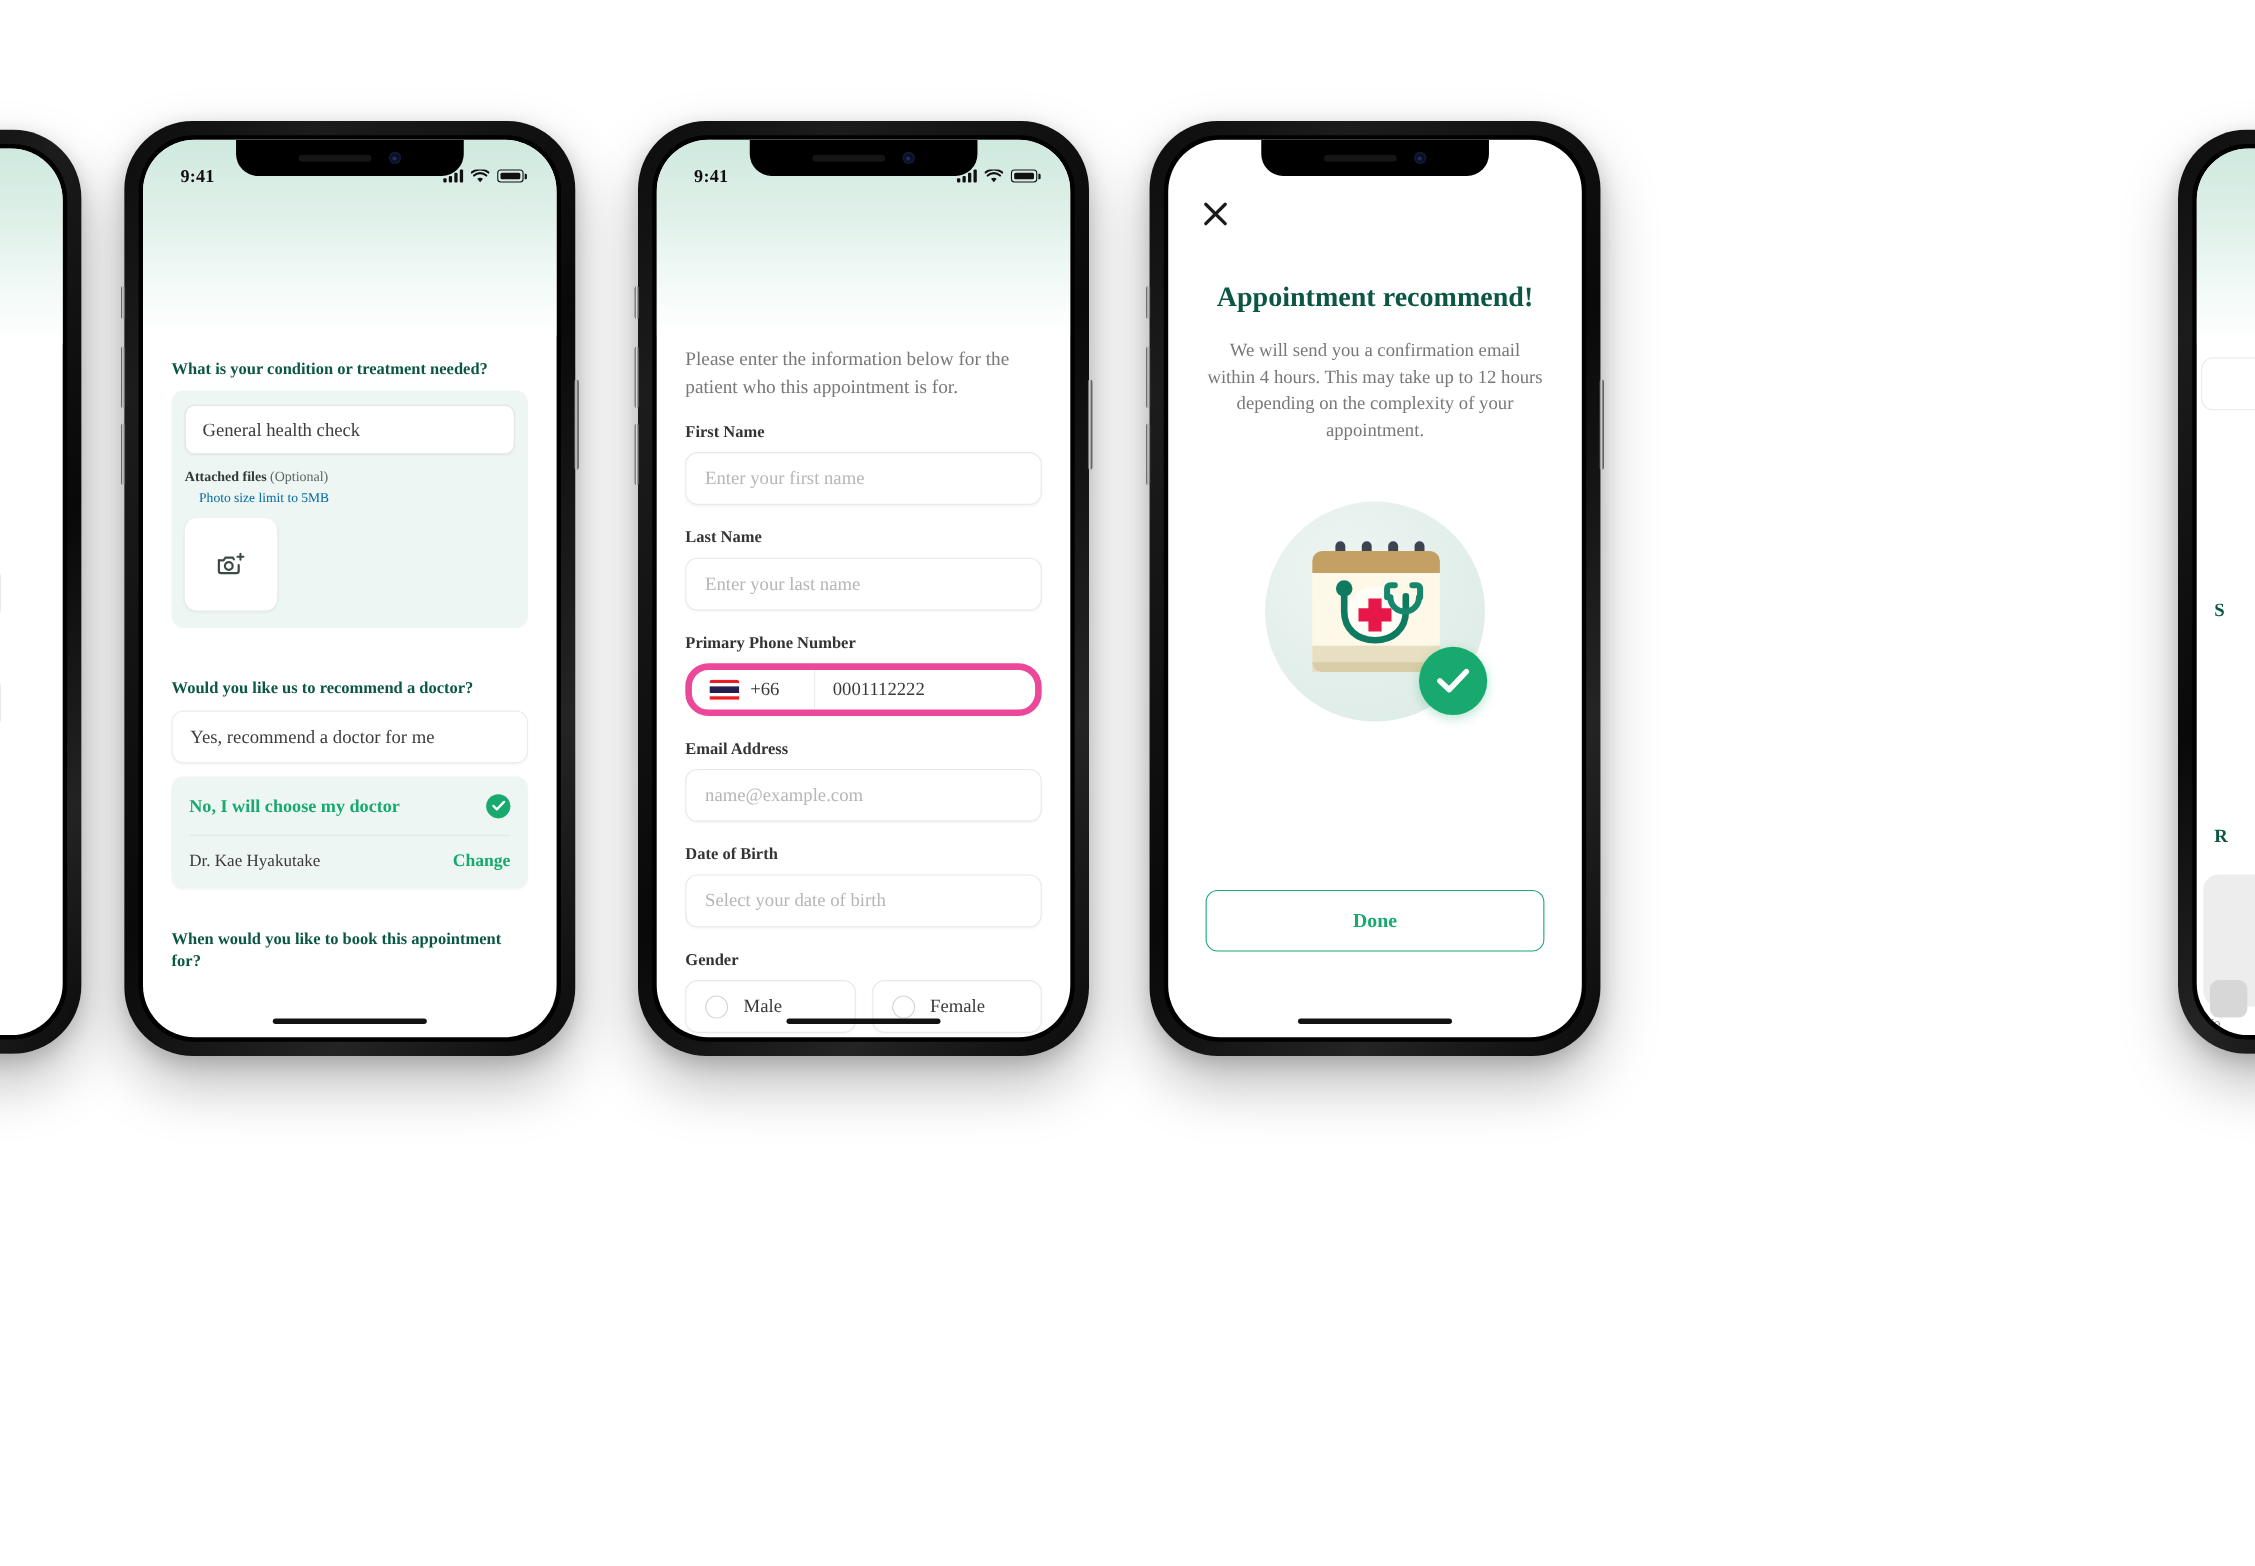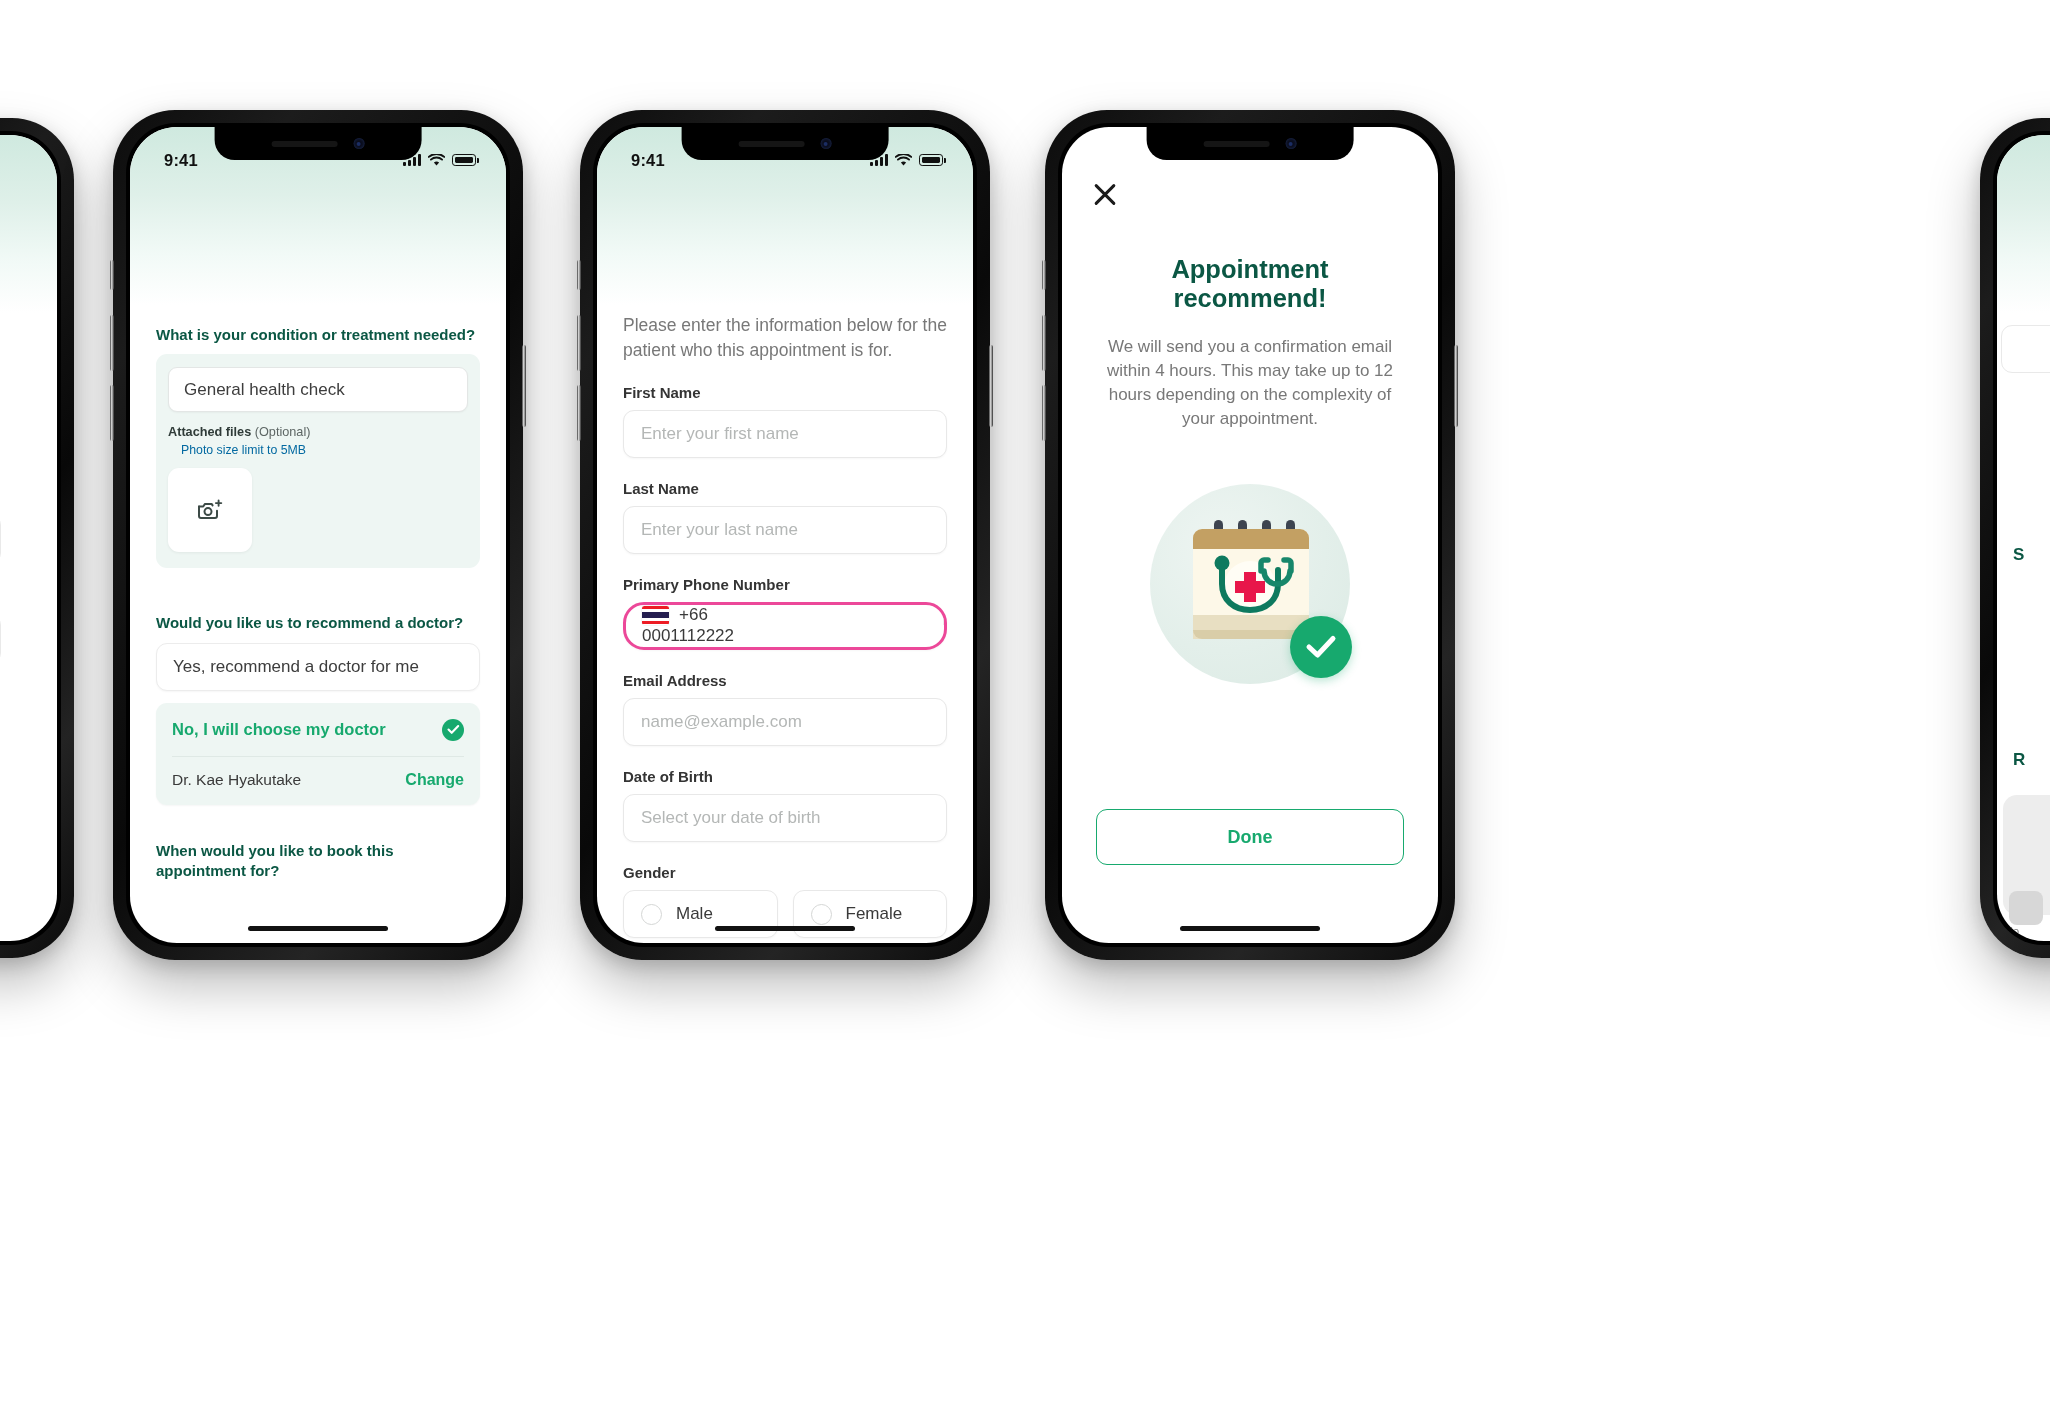--- a/index.html
+++ b/index.html
@@ -11,20 +11,21 @@
   }
   .stage { position: relative; width: 2050px; height: 1424px; background:#fff; }
 
   
   .phone {
     position: absolute;
     border-radius: 62px;
     background: linear-gradient(125deg,#0c0c0c 0%,#1c1c1c 18%,#090909 52%,#242424 78%,#0b0b0b 100%);
     padding: 13px;
     box-shadow: 0 26px 52px rgba(0,0,0,.26), 0 6px 18px rgba(0,0,0,.16);
+    font-family: Liberation Serif, serif;
   }
   .phone .bezel {
     width:100%; height:100%;
     border-radius: 50px;
     background:#000;
     padding: 4px;
     position:relative;
     overflow:hidden;
   }
   .screen {
@@ -133,21 +134,21 @@
   .sel-body .dn{ font-size:15.5px;color:#3a3a3a;font-weight:500;}
   .sel-body .ch{ font-size:16px;color:#17a96e;font-weight:bold;cursor:pointer;}
 
   
   .flabel{ font-size:15px;font-weight:bold;color:#343434;margin-top:22px;}
   .finput{
     margin-top:9px;height:48px;background:#fff;border:1px solid #e8e8e8;border-radius:11px;
     display:flex;align-items:center;padding:0 17px;font-size:17px;color:#b4b7b6;
     box-shadow:0 1px 2px rgba(0,0,0,.035);
   }
-  .phonewrap{ margin-top:9px;height:48px;display:flex;background:#fff;border:3px solid #ec4899;border-radius:21px;overflow:hidden;box-shadow:0 1px 2px rgba(0,0,0,.035);flex-direction:column;}
+  .phonewrap{ margin-top:9px;height:48px;display:flex;background:#fff;border:6px solid #ec4899;border-radius:21px;overflow:hidden;box-shadow:0 1px 2px rgba(0,0,0,.035);}
   .cc{ display:flex;align-items:center;gap:10px;padding:0 16px;border-right:1px solid #ececec;min-width:112px;}
   .flag{ width:27px;height:19px;border-radius:2.5px;overflow:hidden;display:flex;flex-direction:column;box-shadow:0 0 0 .5px rgba(0,0,0,.08);}
   .flag i{display:block;width:100%;}
   .flag i:nth-child(1){height:18%;background:#ed1c24;}
   .flag i:nth-child(2){height:14%;background:#fff;}
   .flag i:nth-child(3){height:36%;background:#241d4f;}
   .flag i:nth-child(4){height:14%;background:#fff;}
   .flag i:nth-child(5){height:18%;background:#ed1c24;}
   .cc .code{font-size:17px;color:#3a3a3a;}
   .pnum{flex:1;display:flex;align-items:center;padding:0 16px;font-size:17px;color:#3a3a3a;}

